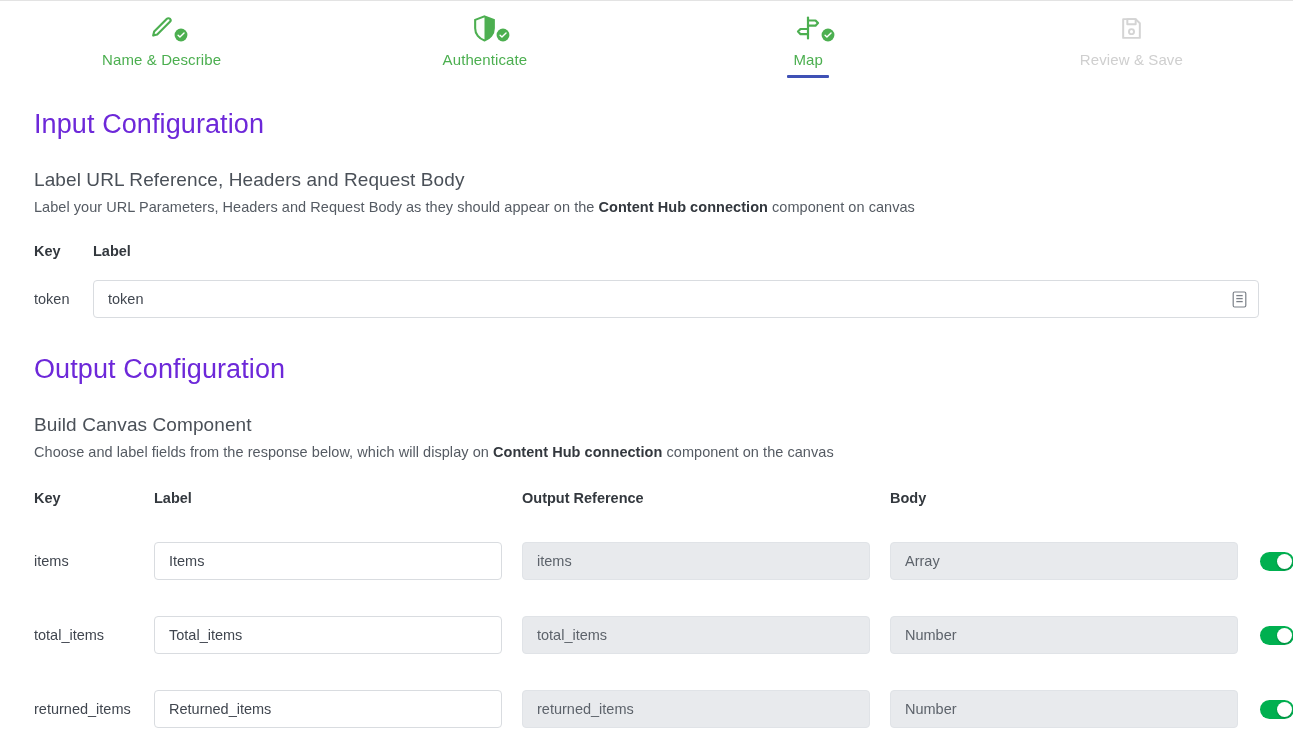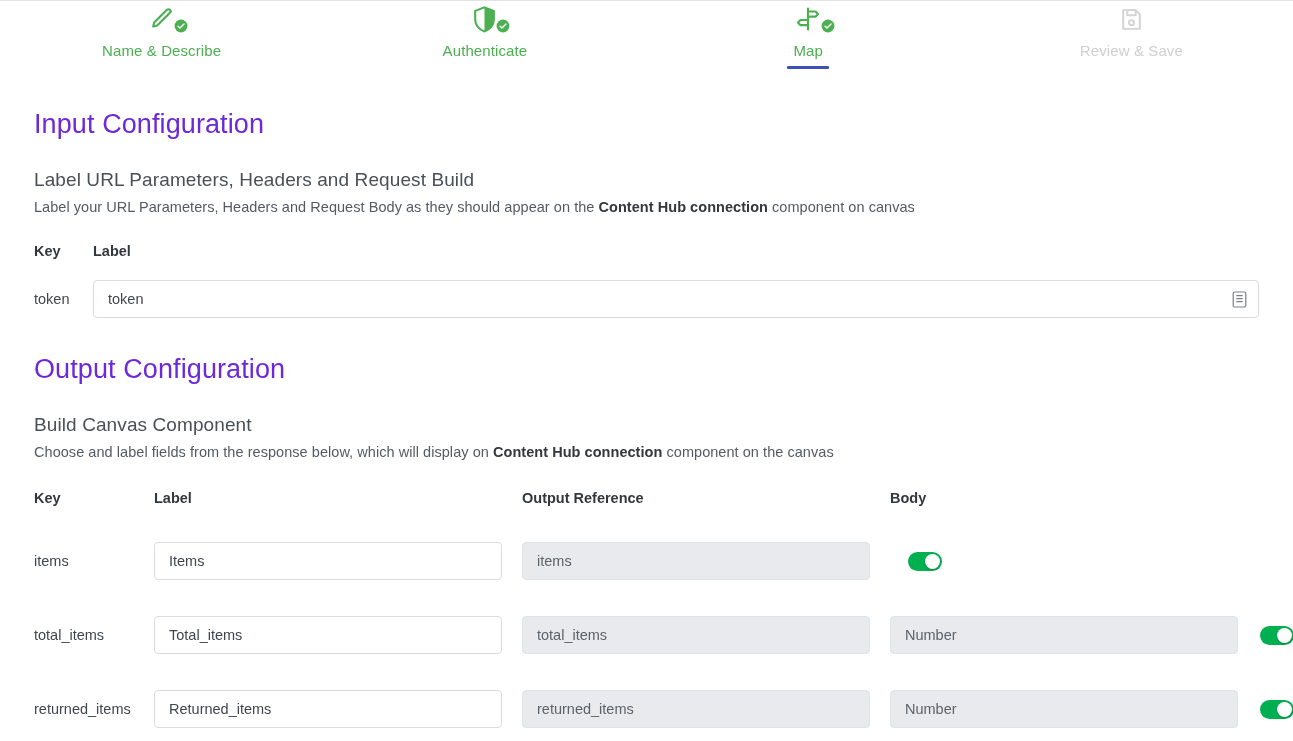--- a/index.html
+++ b/index.html
@@ -27,21 +27,21 @@
     align-items: flex-start;
     height: 92px;
     padding: 0;
   }
   .step {
     flex: 1 1 0;
     display: flex;
     flex-direction: column;
     align-items: center;
     justify-content: flex-start;
-    padding-top: 5px;
+    padding-top: 14px;
     cursor: pointer;
     position: relative;
   }
   .step-icon-wrap {
     position: relative;
     height: 30px;
     display: flex;
     align-items: center;
     justify-content: center;
   }
@@ -287,21 +287,21 @@
       </div>
       <div class="step-label">Review &amp; Save</div>
     </div>
 
   </div>
 
   <div class="content">
 
     <h1 class="section-title">Input Configuration</h1>
 
-    <h2 class="sub-title">Label URL Parameters, Headers and Request Build</h2>
+    <h2 class="sub-title">Label URL Reference, Headers and Request Body</h2>
 
     <p class="helper"><span>Label your URL Parameters, Headers and Request Body as they should appear on the </span><b>Content Hub connection</b><span> component on canvas</span></p>
 
     <div class="in-head">
       <div class="c-key">Key</div>
       <div class="c-lab">Label</div>
     </div>
 
     <div class="in-row">
       <div class="c-key">token</div>
@@ -333,20 +333,23 @@
     </div>
 
     <div class="out-row">
       <div class="col-key">items</div>
       <div class="col-label">
         <input class="txt inner" type="text" value="Items" style="">
       </div>
       <div class="col-ref">
         <input class="txt inner readonly" type="text" readonly="" value="items" style="">
       </div>
+      <div class="col-type">
+        <input class="txt inner readonly" type="text" readonly="" value="Array" style="">
+      </div>
       <div class="col-toggle">
         <div class="toggle on">
             <div class="knob"></div>
           </div>
       </div>
     </div>
 
     <div class="out-row">
       <div class="col-key">total_items</div>
       <div class="col-label">

